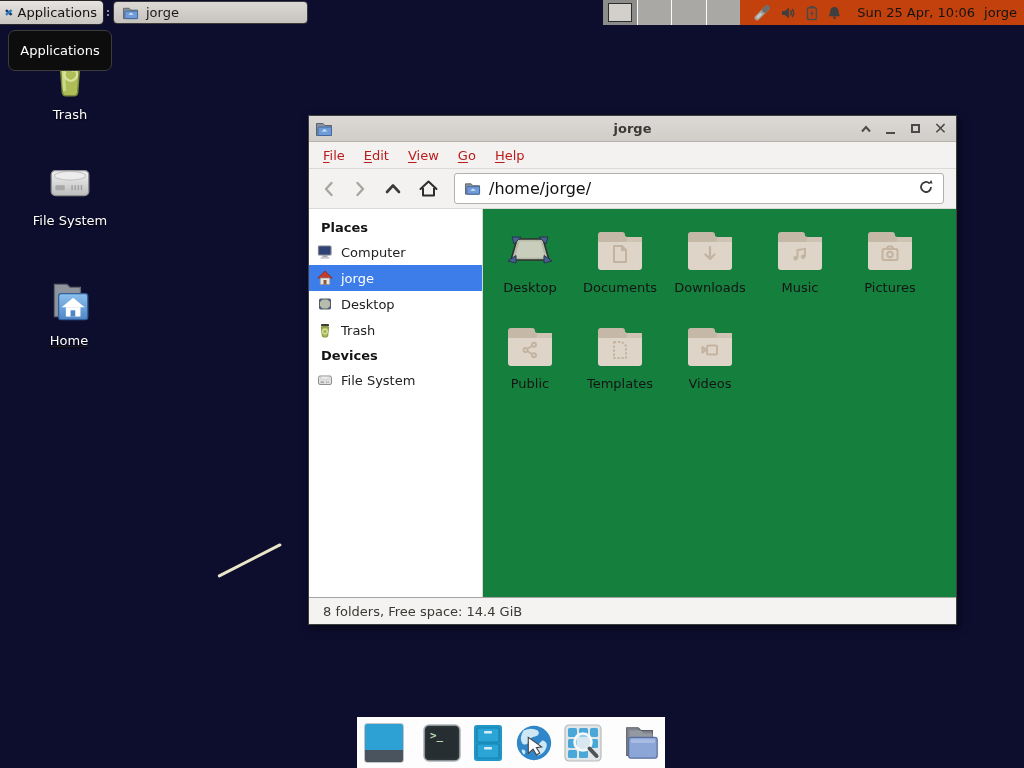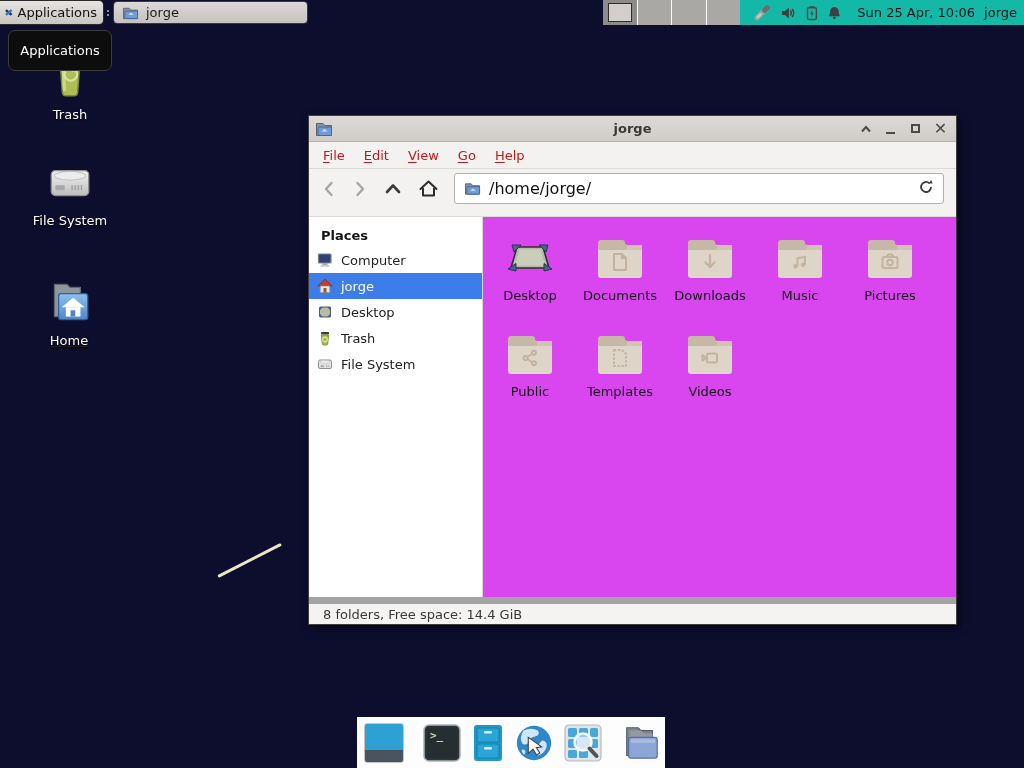--- a/index.html
+++ b/index.html
@@ -15,21 +15,21 @@
   .apps-btn span { font-size:13px; color:#111; }
   .panel-handle { position:absolute; left:105px; top:4px; width:6px; height:17px; display:flex; flex-direction:column;
     align-items:center; justify-content:center; gap:2px; }
   .panel-handle i { width:2px; height:2px; background:#b9b6b2; border-radius:50%; }
   .task-btn { position:absolute; left:113px; top:1px; width:195px; height:23px; display:flex; align-items:center; gap:7px;
     padding:0 8px; background:linear-gradient(#dbd8d5,#c6c3bf); border:1px solid #3a3a3a; border-radius:4px; }
   .ws-switcher { position:absolute; left:603px; top:0; width:137px; height:25px; display:flex; }
   .ws-cell { flex:1; background:#a9a8a4; border-left:1px solid #fbfbfa; position:relative; }
   .ws-cell.active { background:#8c8c8a; border-left:none; }
   .ws-cell.active .ws-inner { position:absolute; left:5px; right:5px; top:3px; bottom:3px; background:#d3d0cc; border:1px solid #2e2e2e; }
-  .tray { position:absolute; left:740px; top:0; width:284px; height:25px; background:#14b8a6; display:flex; align-items:center;
+  .tray { position:absolute; left:740px; top:0; width:284px; height:25px; background:#c2410c; display:flex; align-items:center;
     gap:9px; padding:0 7px 0 14px; }
   .tray .clock { margin-left:6px; white-space:nowrap; color:#141414; }
   .tray .user { margin-left:auto; color:#141414; }
 
   
   .tooltip { position:absolute; left:8px; top:30px; width:104px; height:41px; background:#0d0d0d; border:1px solid #3c3c3c;
     border-radius:7px; color:#fff; display:flex; align-items:center; justify-content:center; z-index:40; }
 
   
   .dicon { position:absolute; width:104px; display:flex; flex-direction:column; align-items:center; }
@@ -59,29 +59,29 @@
   .menubar { height:27px; display:flex; align-items:center; gap:19px; padding:0 14px; background:#f3f2f1;
     border-bottom:1px solid #dcdad7; }
   .menubar .mitem { color:#b91c1c; }
   .menubar u { text-underline-offset:2px; }
   .toolbar { height:39px; display:flex; align-items:center; gap:15px; padding:0 12px; background:#f3f2f1; }
   .tool-btn { display:flex; align-items:center; justify-content:center; }
   .pathbar { flex:1; height:31px; background:#fff; border:1px solid #b3b0ad; border-radius:3px; display:flex;
     align-items:center; padding:0 9px; }
   .pathbar .ptext { margin-left:8px; font-size:16px; color:#111; }
   .pathbar .refresh { margin-left:auto; }
-  .win-body { flex:1; display:flex; background:#d946ef; border-top:1px solid #dcdad7; overflow:hidden;margin-top:8px; }
+  .win-body { flex:1; display:flex; background:#15803d; border-top:1px solid #dcdad7; overflow:hidden; }
   .sidebar { width:174px; border-right:1px solid #d8d6d3; padding-top:6px; background:#fff; }
   .side-header { padding:5px 12px 4px; font-weight:bold; color:#141414; }
   .side-row { height:26px; display:flex; align-items:center; gap:8px; padding-left:8px; color:#222; }
   .side-row.selected { background:#3c7de9; color:#fff; }
   .main-view { flex:1; padding:18px 0 0 2px; display:flex; flex-wrap:wrap; align-content:flex-start; }
   .fcell { width:90px; height:92px; margin-bottom:4px; display:flex; flex-direction:column; align-items:center; }
   .fcell .flabel { margin-top:5px; color:#141414; white-space:nowrap; }
-  .statusbar { height:27px; background:#f4f3f1; border-top:7px solid #a3a3a3; display:flex; align-items:center;
+  .statusbar { height:27px; background:#f4f3f1; border-top:1px solid #a3a3a3; display:flex; align-items:center;
     padding-left:14px; color:#3a3936; }
 
   
   .dock { position:absolute; left:357px; top:717px; width:308px; height:51px; background:#fdfdfd;
     display:flex; align-items:center; gap:9px; padding:0 7px; }
   .dock-sep { width:1px; height:38px; background:#a9a9a9; }
   .dock-icon { width:40px; height:40px; display:flex; align-items:center; justify-content:center; }
   .show-desktop { width:40px; height:40px; border:1px solid #c4c4c4; border-radius:3px; overflow:hidden; display:flex; flex-direction:column; }
   .show-desktop .sd-top { flex:2.2; background:#2da0d4; }
   .show-desktop .sd-bot { flex:1; background:#49545f; }
@@ -299,20 +299,21 @@
           <span>Desktop</span>
         </div>
         <div class="side-row">
           <svg width="16" height="16" viewBox="0 0 16 16">
             <rect x="4" y="2" width="8" height="2.4" rx="0.8" fill="#3a3f30"></rect>
             <path d="M4.4 5 h7.2 l-0.9 9 a1.4 1.4 0 0 1 -1.4 1 h-2.6 a1.4 1.4 0 0 1 -1.4 -1 z" fill="#a8b84e" stroke="#7d8c33" stroke-width="0.9"></path>
             <circle cx="8" cy="9.5" r="2.4" fill="none" stroke="#dbe3a5" stroke-width="1.1"></circle>
           </svg>
           <span>Trash</span>
         </div>
+        <div class="side-header">Devices</div>
         <div class="side-row">
           <svg width="16" height="16" viewBox="0 0 16 16">
             <rect x="1.5" y="4" width="13" height="8.5" rx="1.5" fill="#e2e2e2" stroke="#8e8e8e" stroke-width="1"></rect>
             <ellipse cx="8" cy="6" rx="5" ry="1.4" fill="#efefef" stroke="#c6c6c6" stroke-width="0.7"></ellipse>
             <rect x="3.5" y="9.3" width="3.5" height="1.8" fill="#a8a8a8"></rect>
             <line x1="9.5" y1="9.3" x2="9.5" y2="11.1" stroke="#a8a8a8" stroke-width="1"></line>
             <line x1="11.2" y1="9.3" x2="11.2" y2="11.1" stroke="#a8a8a8" stroke-width="1"></line>
           </svg>
           <span>File System</span>
         </div>

